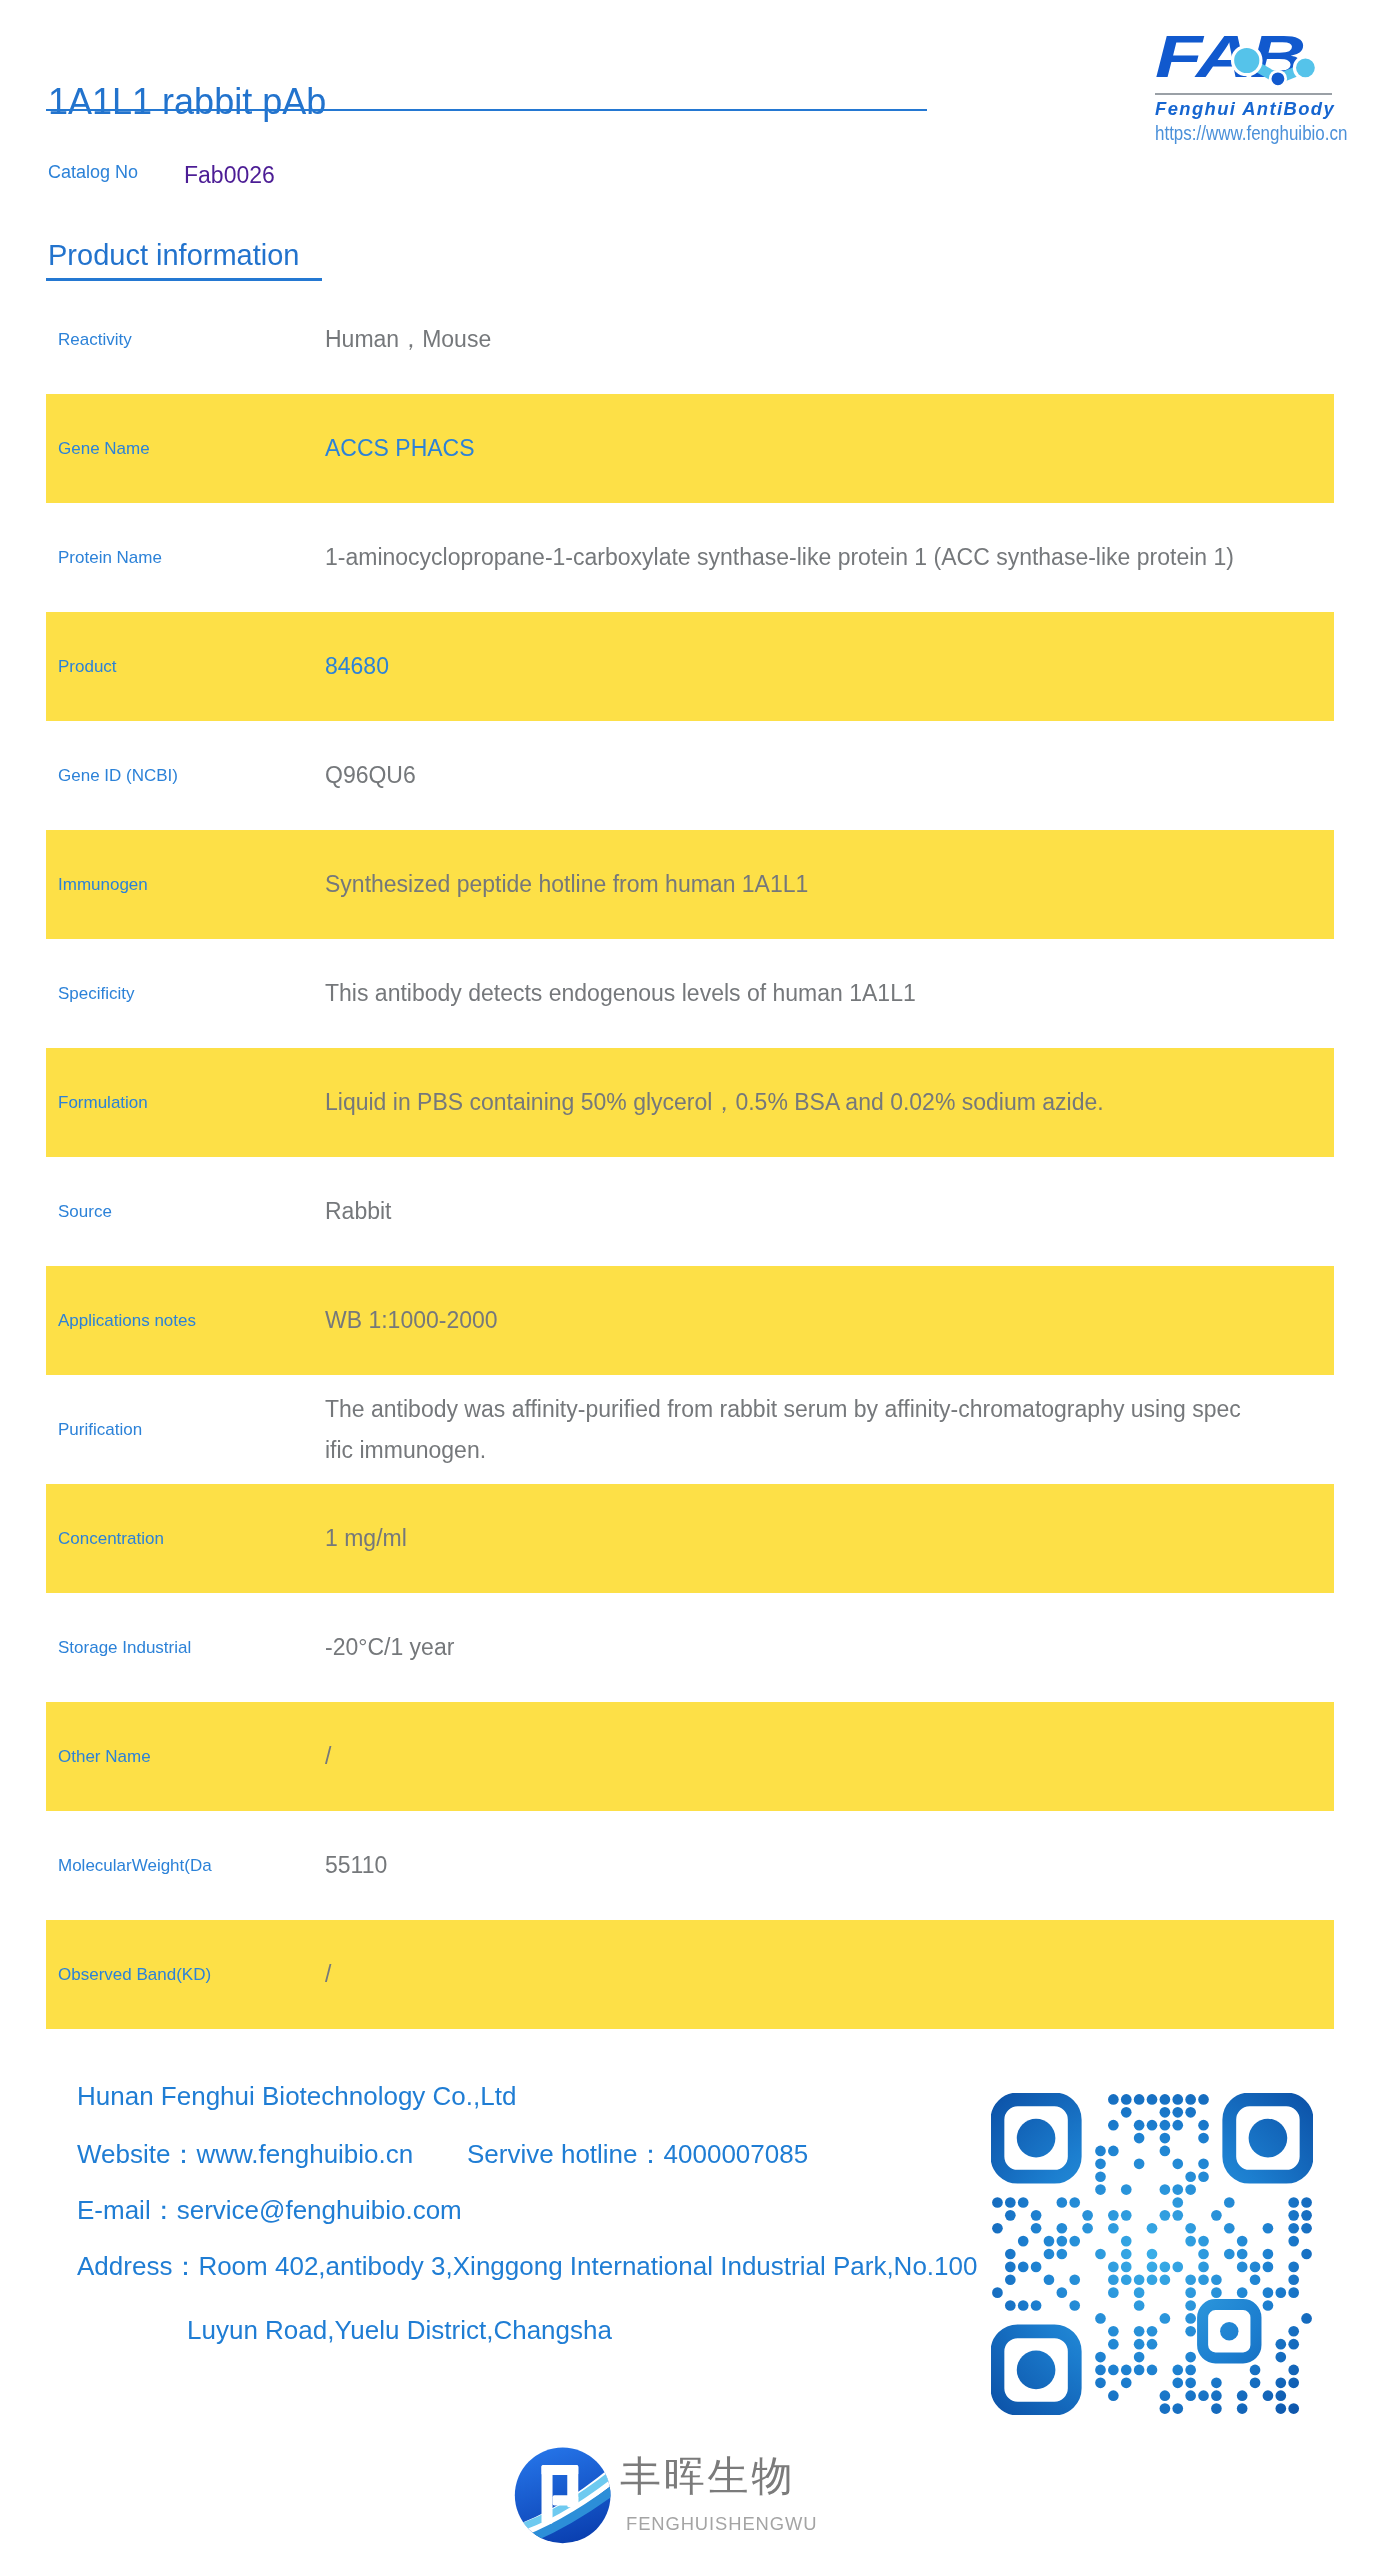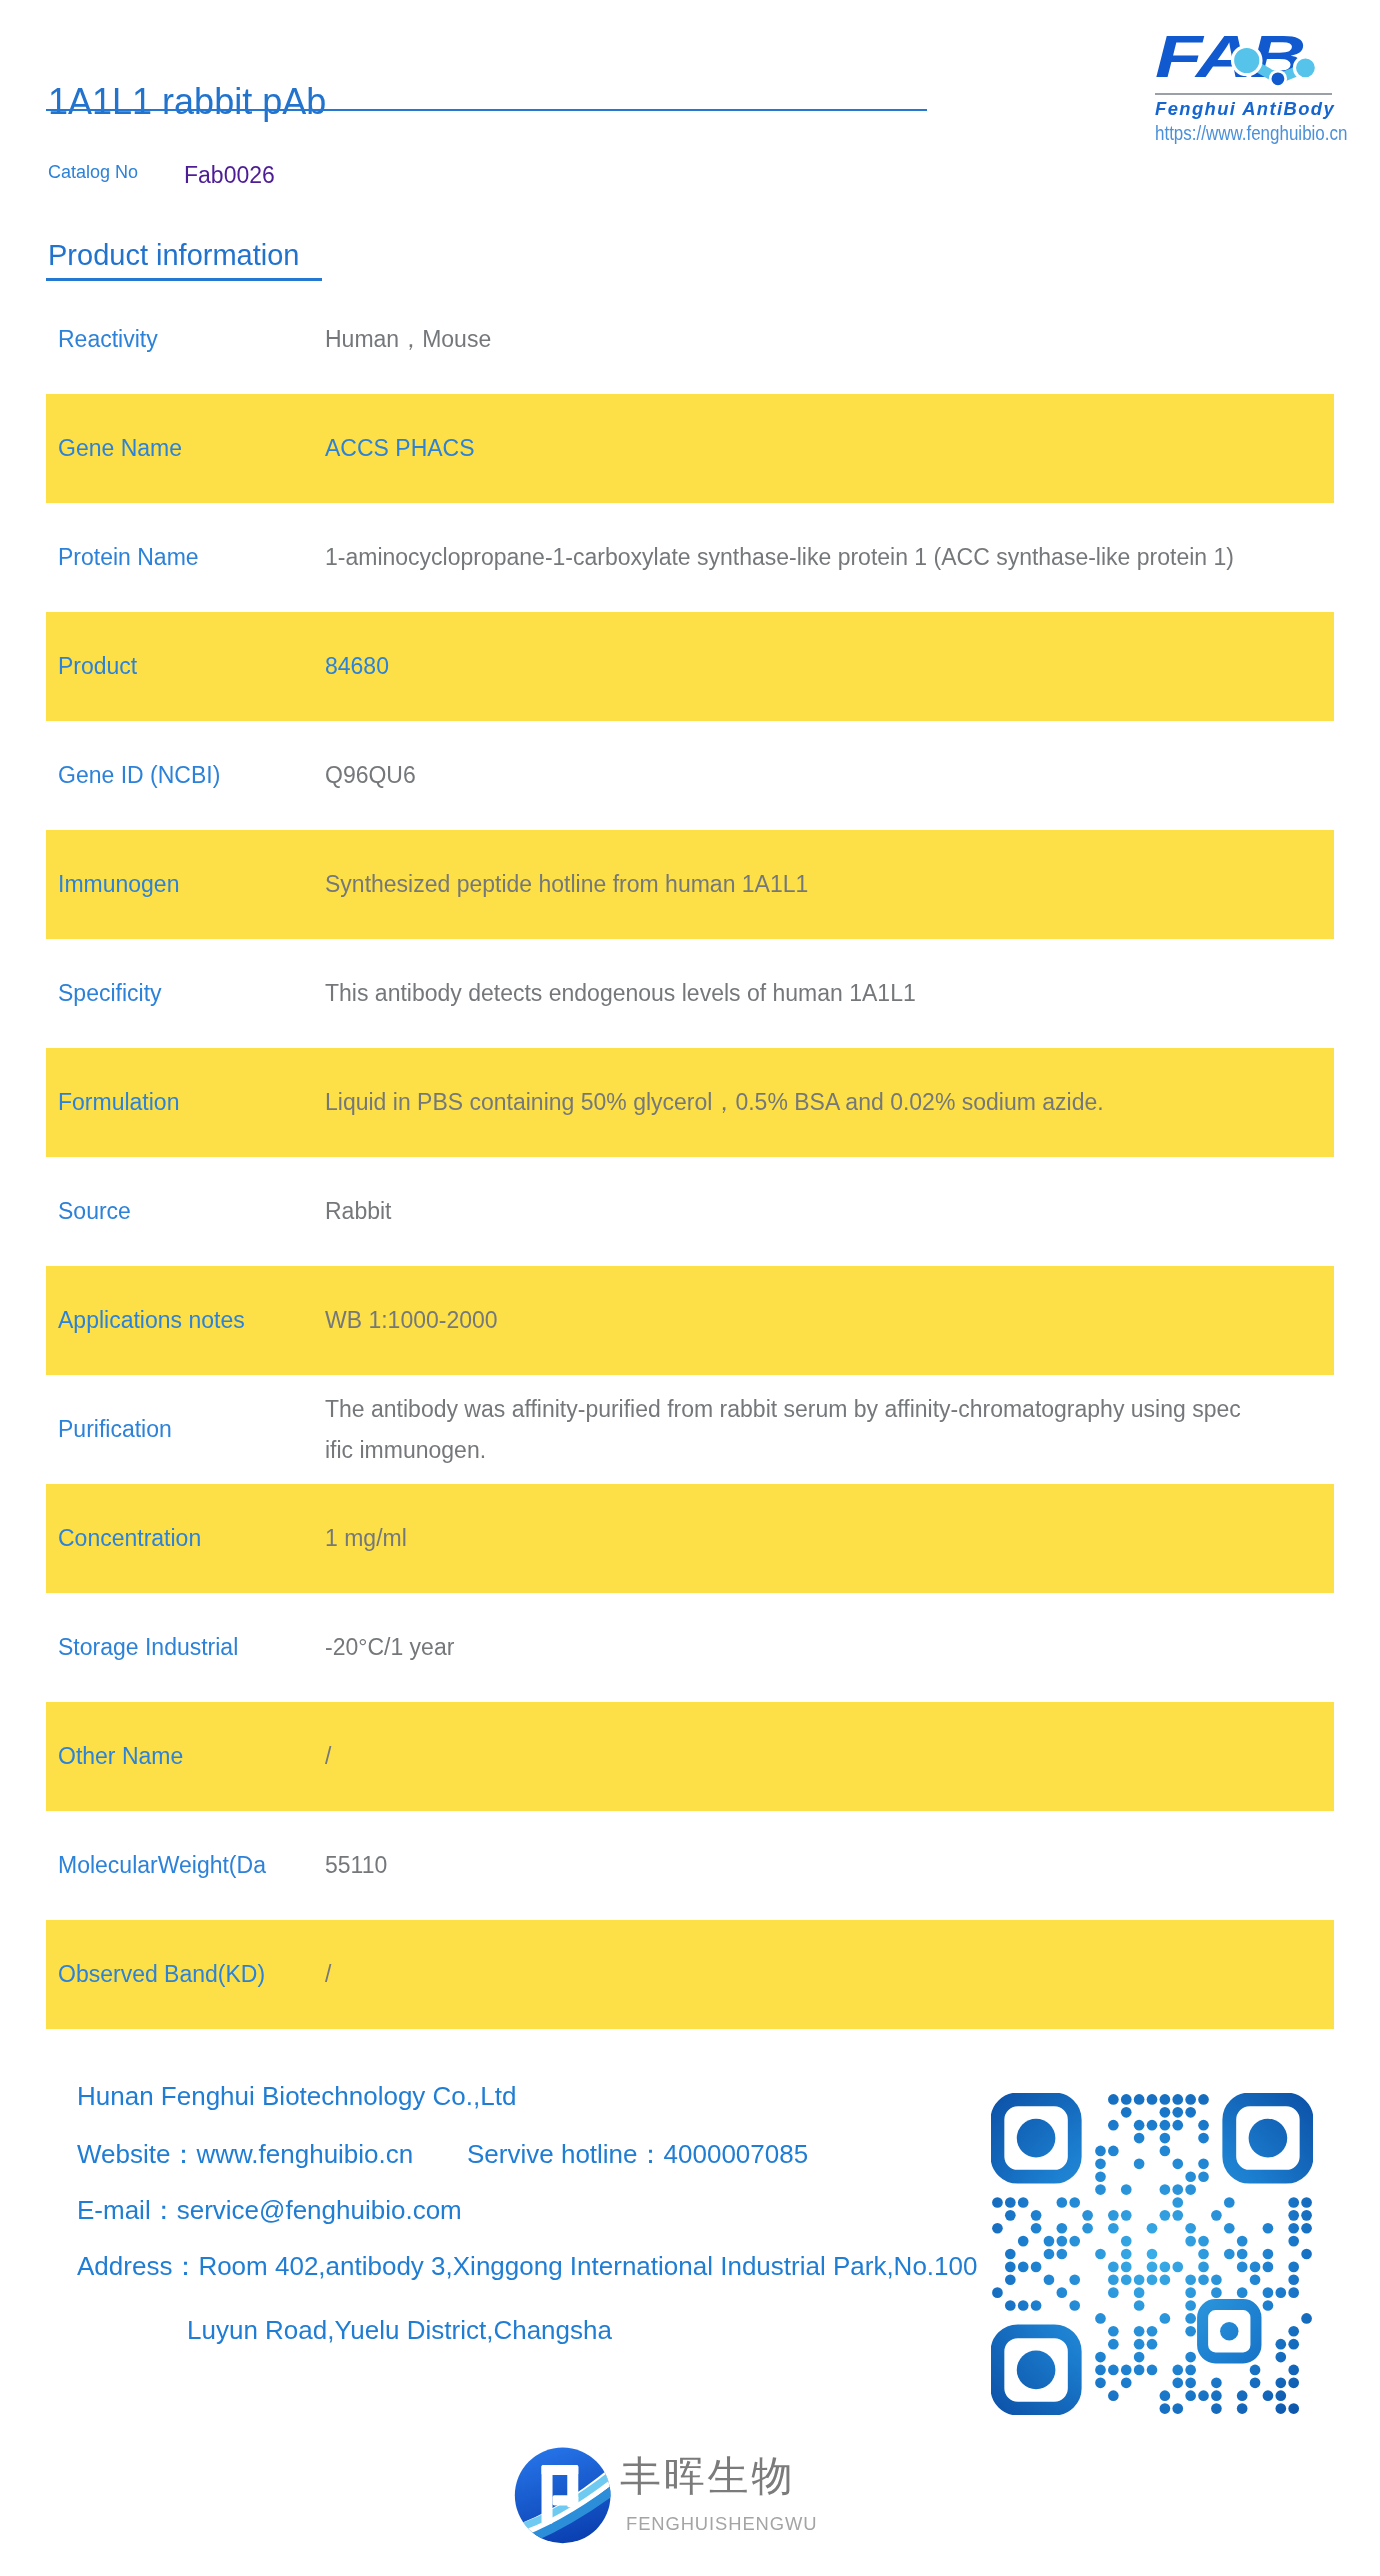--- a/index.html
+++ b/index.html
@@ -35,21 +35,21 @@
 
   .section-heading { left:48px; top:239px; font-size:29px; color:#2273cd; }
   .heading-rule { left:46px; top:278px; width:276px; height:2.8px; background:#2478d2; }
 
   
   .info-table { left:46px; top:285px; width:1288px; }
   .row { display:flex; align-items:center; height:109px; background:#ffffff; }
   .row.alt { background:#fde047; }
   .row .label {
     box-sizing:border-box; width:279px; padding-left:12px; flex:0 0 279px;
-    font-size:23px; color:#2c82d8;
+    font-size:17px; color:#2c82d8;
   }
   .row .value {
     flex:1; padding-right:33px; font-size:23px; color:#75787b;
     white-space:pre-line; line-height:1.78;
   }
   .row .value.link { color:#2c82d8; }
 
   
   .footer-line { font-size:26px; color:#1f7dd4; white-space:nowrap; }
   .f-company  { left:77px;  top:2081px; }

